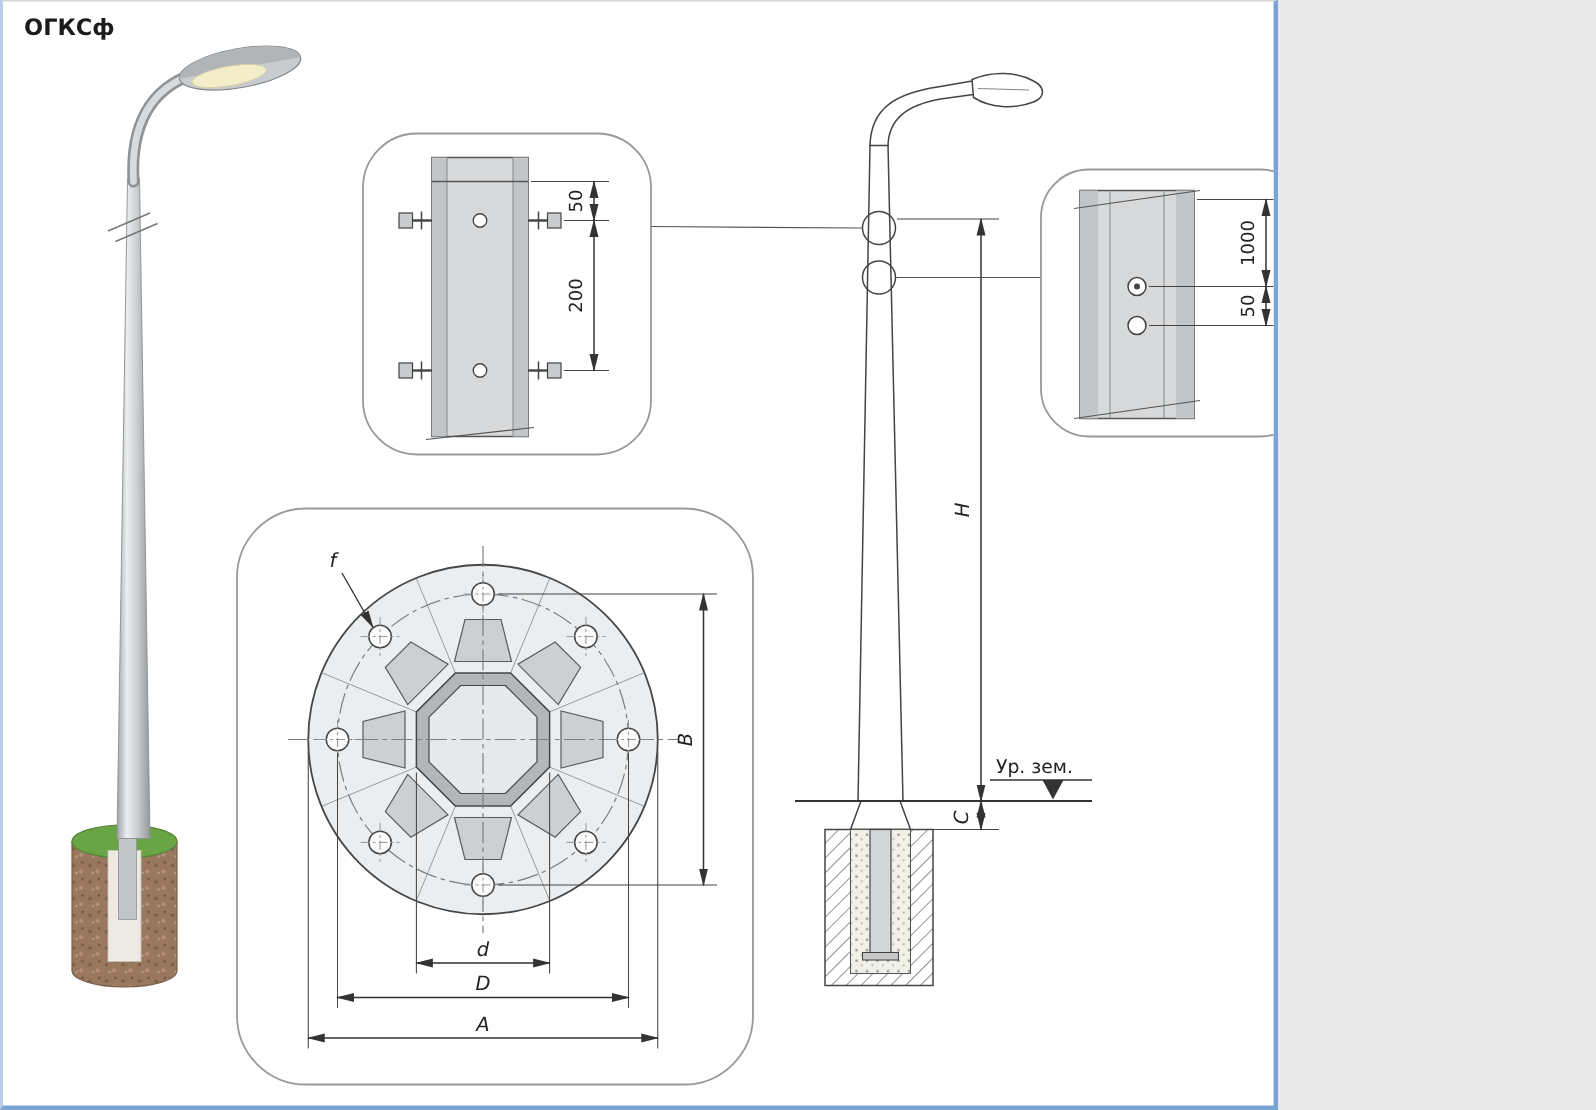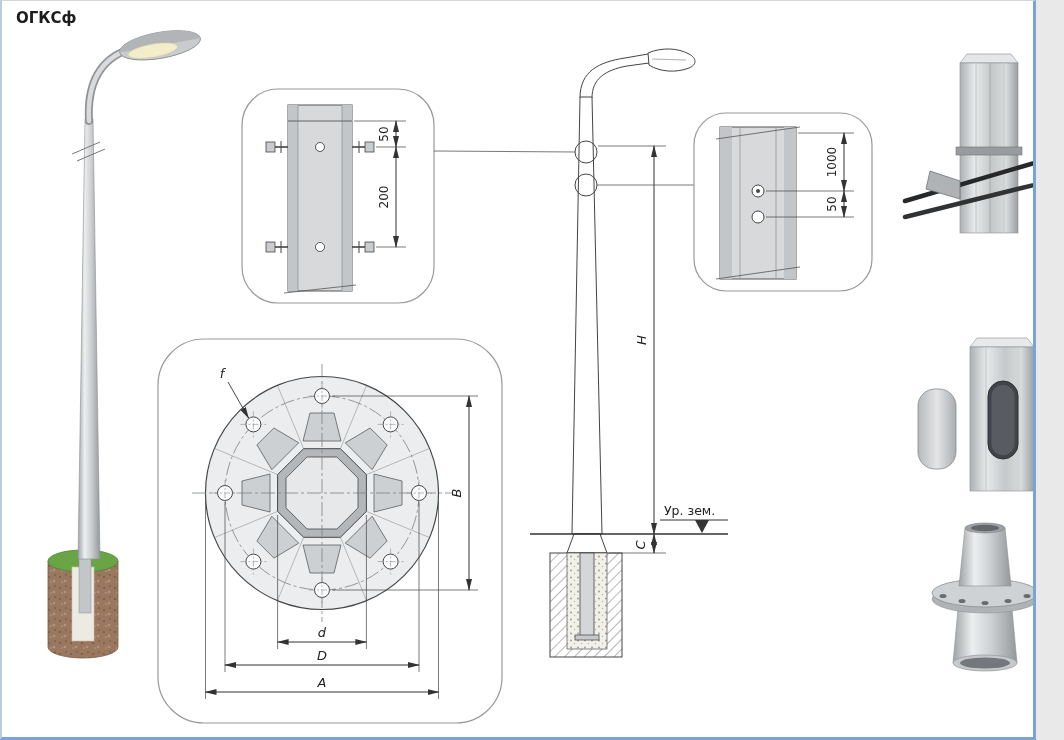--- a/index.html
+++ b/index.html
@@ -1,17 +1,17 @@
 <!DOCTYPE html>
 <html><head>
 <meta charset="utf-8">
 <style>
   html,body{margin:0;padding:0;background:#e9e9e9;}
   .sheet{
-    position:relative;width:1036px;height:740px;background:#ffffff;
+    position:relative;width:852px;height:740px;background:#ffffff;
     box-sizing:border-box;overflow:hidden;
     border-top:1px solid #d5d8db;border-left:2px solid #b9cce4;
     border-right:3px solid #7aa3d6;border-bottom:3px solid #7aa3d6;
     font-family:"DejaVu Sans","Liberation Sans",sans-serif;
   }
   svg{display:block;}
   text{fill:#222;}
   .dimnum{font-size:12px;}
   .dimlet{font-size:13px;font-style:italic;}
   .gnd{font-size:12.5px;}

